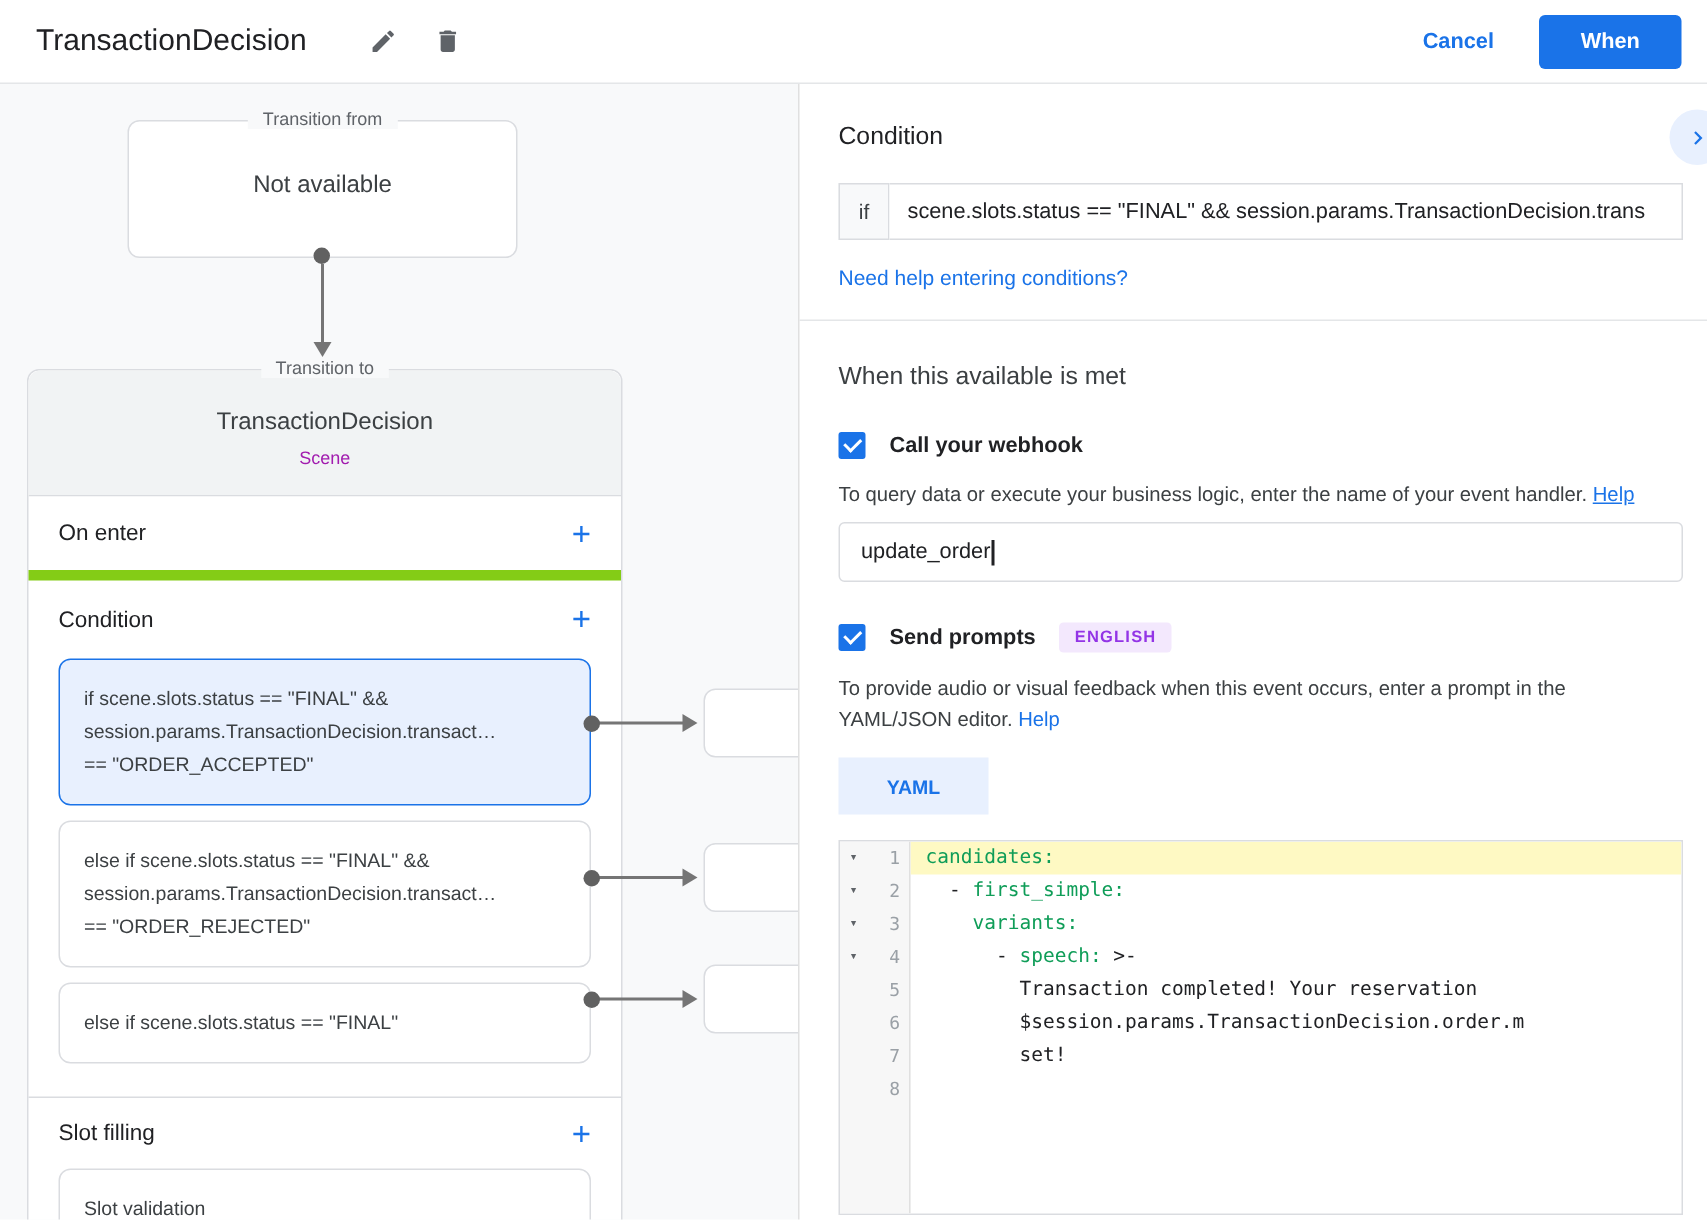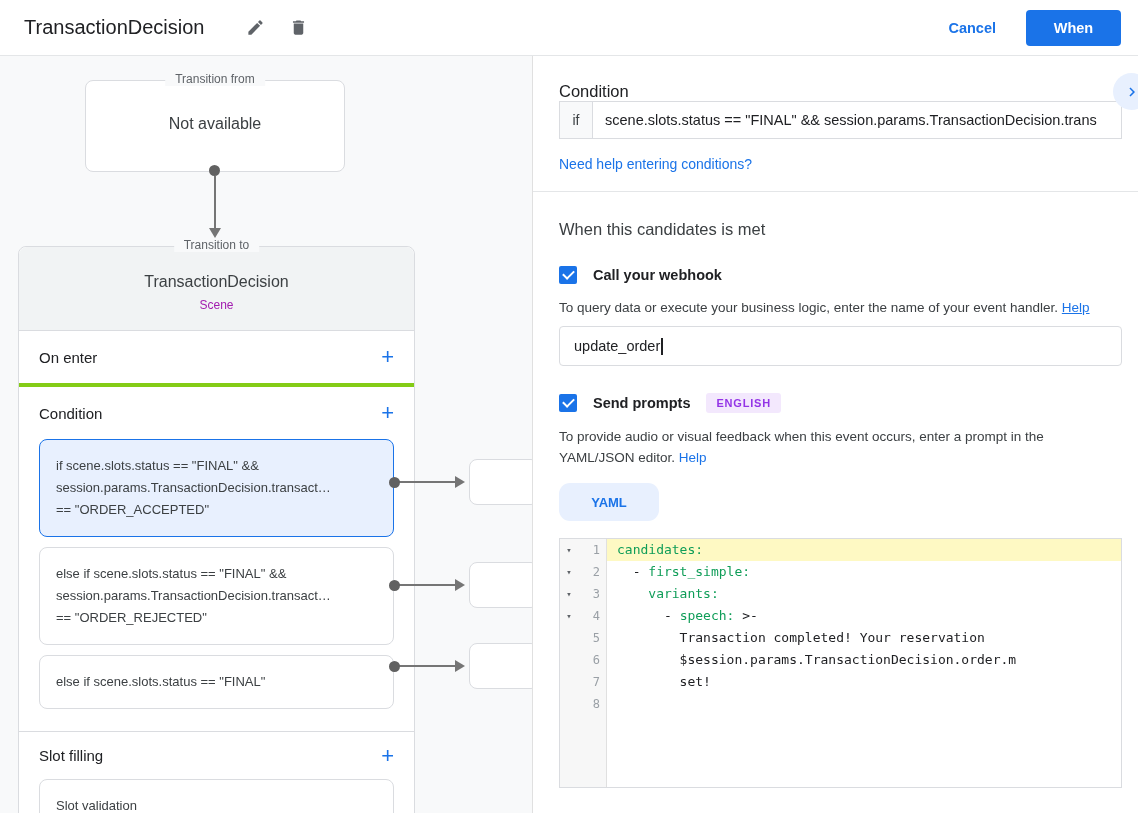--- a/index.html
+++ b/index.html
@@ -42,42 +42,42 @@
 
   .tto { left:18px; top:190px; width:397px; height:640px; border-radius:8px 8px 0 0; }
   .tt-header { background:#f1f3f4; border-bottom:1px solid #dadce0; border-radius:8px 8px 0 0;
     text-align:center; padding:26px 10px 18px; }
   .tt-title { font-size:16px; color:#3c4043; }
   .tt-sub { font-size:12px; color:#a21caf; margin-top:7px; }
   .tt-row { display:flex; align-items:center; justify-content:space-between; padding:0 20px; }
   .tt-row .row-label { font-size:15px; color:#202124; }
   .add-btn { border:none; background:none; color:#1a73e8; font-size:22px; font-weight:400;
     cursor:pointer; line-height:1; font-family:inherit; }
-  .row-onenter { height:56px; border-bottom:4px solid #84cc16; }
+  .row-onenter { height:56px; border-bottom:7px solid #84cc16; }
   .row-condhead { height:52px; }
   .card-list { padding:0 20px 22px; }
   .cond-card { background:#fff; border:1px solid #dadce0; border-radius:8px;
     padding:15px 16px; font-size:13px; line-height:22px; color:#3c4043; margin-bottom:10px; cursor:pointer; }
   .cond-card:last-child { margin-bottom:0; }
   .cond-card.highlighted { background:#e8f0fe; border:1.5px solid #1a73e8; }
   .row-slothead { height:48px; border-top:1px solid #dadce0; }
   .slot-card-wrap { padding:0 20px; }
   .target-box { position:absolute; width:70px; height:46px; background:#fff;
     border:1px solid #dadce0; border-radius:8px; z-index:2; cursor:pointer; }
 
   
   .panel { position:absolute; left:532px; top:56px; width:606px; height:757px;
     background:#fff; border-left:1px solid #e0e0e0; overflow:hidden;
     padding:0 16px 0 26px; z-index:5; }
   .cond-heading { margin-top:26px; font-size:16.5px; color:#202124; font-weight:400; }
   .chevron-btn { position:absolute; left:580px; top:17px; width:37px; height:37px;
     border-radius:50%; background:#e8f0fe; border:none; cursor:pointer;
     display:flex; align-items:center; justify-content:center; }
   .chevron-btn svg { width:18px; height:18px; fill:#1a73e8; }
-  .if-row { display:flex; }
+  .if-row { display:flex; margin-top:21px; }
   .if-label { width:34px; height:38px; background:#f8f9fa; border:1px solid #dadce0;
     display:flex; align-items:center; justify-content:center; font-size:14px; color:#3c4043; }
   .if-value { flex:1; height:38px; border:1px solid #dadce0; border-left:none; background:#fff;
     padding:0 12px; line-height:36px; font-size:14.5px; color:#202124;
     white-space:nowrap; overflow:hidden; cursor:text; }
   .help-link { display:inline-block; margin-top:17px; color:#1a73e8; font-size:14px;
     text-decoration:none; cursor:pointer; }
   .panel-divider { margin:18px -16px 0 -27px; border-bottom:1px solid #e4e6e8; }
   .when-heading { margin-top:28px; font-size:16.5px; color:#3c4043; font-weight:400; }
   .check-row { display:flex; align-items:center; margin-top:27px; }
@@ -91,21 +91,21 @@
   .desc a.underlined { text-decoration:underline; }
   .desc a.plain { text-decoration:none; }
   .text-input { margin-top:8px; height:40px; border:1px solid #dadce0; border-radius:4px;
     background:#fff; display:flex; align-items:center; padding:0 14px; font-size:14.5px;
     color:#202124; cursor:text; }
   .caret { display:inline-block; width:1.5px; height:17px; background:#202124; margin-left:1px; }
   .badge { margin-left:16px; background:#f3e8fd; color:#9334e6; font-size:11px;
     font-weight:bold; letter-spacing:0.8px; padding:4px 10px; border-radius:3px; }
   .tabs { display:flex; margin-top:15px; }
   .tab { width:100px; height:38px; display:flex; align-items:center; justify-content:center;
-    font-size:13px; font-weight:bold; color:#5f6368; cursor:pointer;border-radius:11px; }
+    font-size:13px; font-weight:bold; color:#5f6368; cursor:pointer; }
   .tab.active { background:#e8f0fe; color:#1a73e8; }
 
   
   .editor { margin-top:17px; border:1px solid #dadce0; height:250px; display:flex;
     background:#fff; overflow:hidden; font-family:"DejaVu Sans Mono", monospace; }
   .gutter { width:47px; background:#f7f7f7; border-right:1px solid #e0e0e0; flex:none; }
   .g-row { height:22px; display:flex; align-items:center; }
   .fold { width:18px; text-align:center; font-size:9px; color:#5f6368; cursor:pointer; }
   .lnum { flex:1; text-align:right; padding-right:6px; font-size:12px; color:#9aa0a6; }
   .codearea { flex:1; overflow:hidden; }
@@ -224,21 +224,21 @@
 
   <div class="if-row">
     <div class="if-label">if</div>
     <div class="if-value">scene.slots.status == "FINAL" &amp;&amp; session.params.TransactionDecision.trans</div>
   </div>
 
   <a class="help-link">Need help entering conditions?</a>
 
   <div class="panel-divider"></div>
 
-  <h2 class="when-heading">When this candidates is met</h2>
+  <h2 class="when-heading">When this available is met</h2>
 
   <div class="check-row">
     <div class="checkbox"></div>
     <span class="check-label">Call your webhook</span>
   </div>
   <div class="desc">
     <span>To query data or execute your business logic, enter the name of your event handler.</span>
     <a class="underlined">Help</a>
   </div>
   <div class="text-input">

